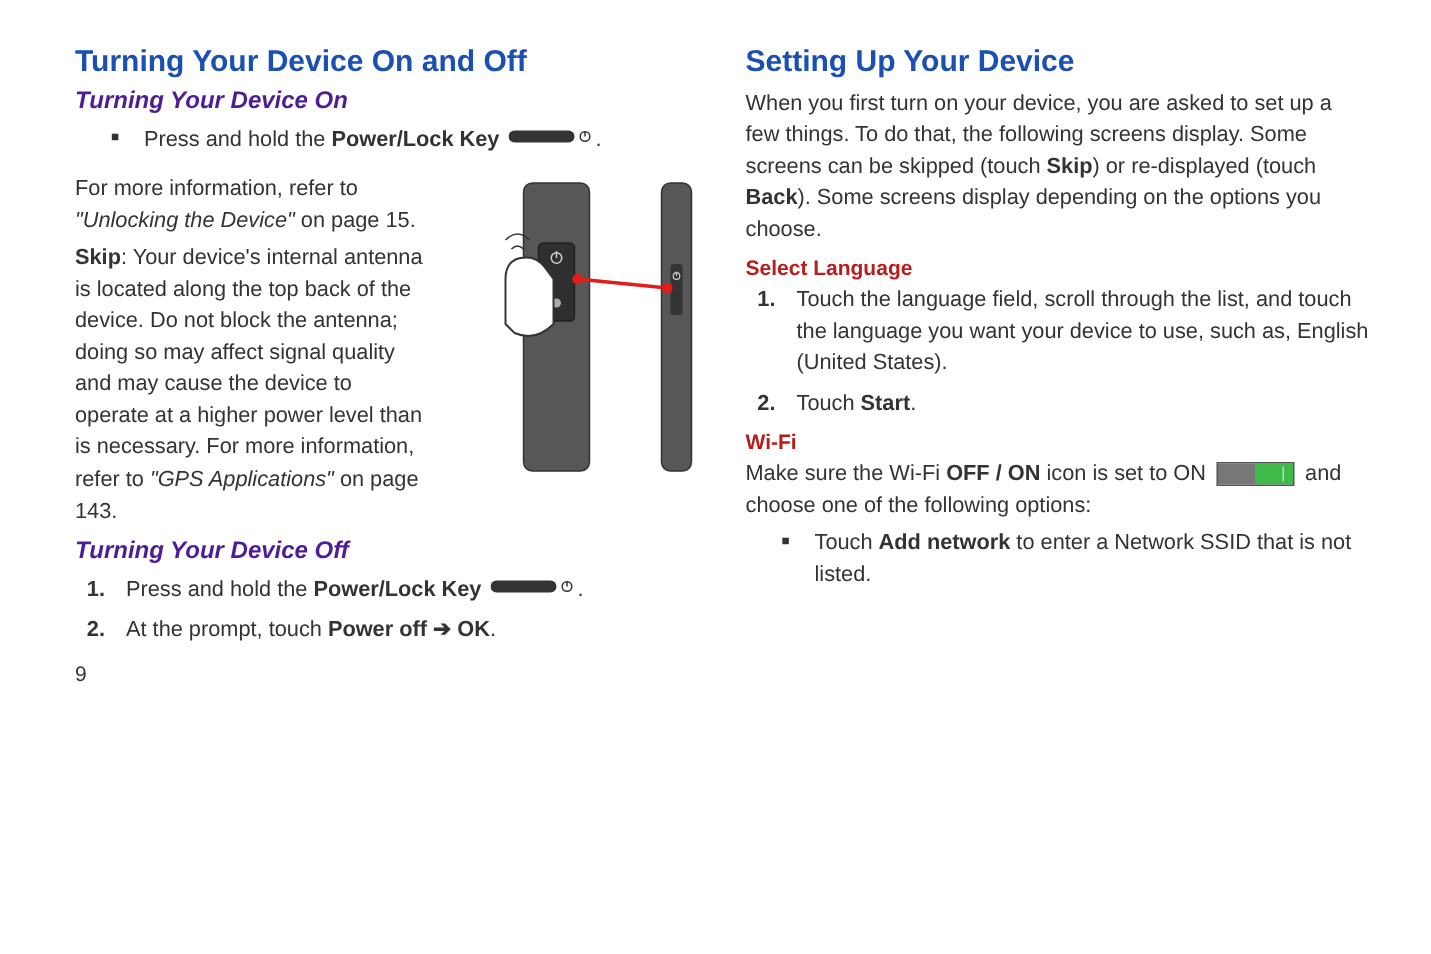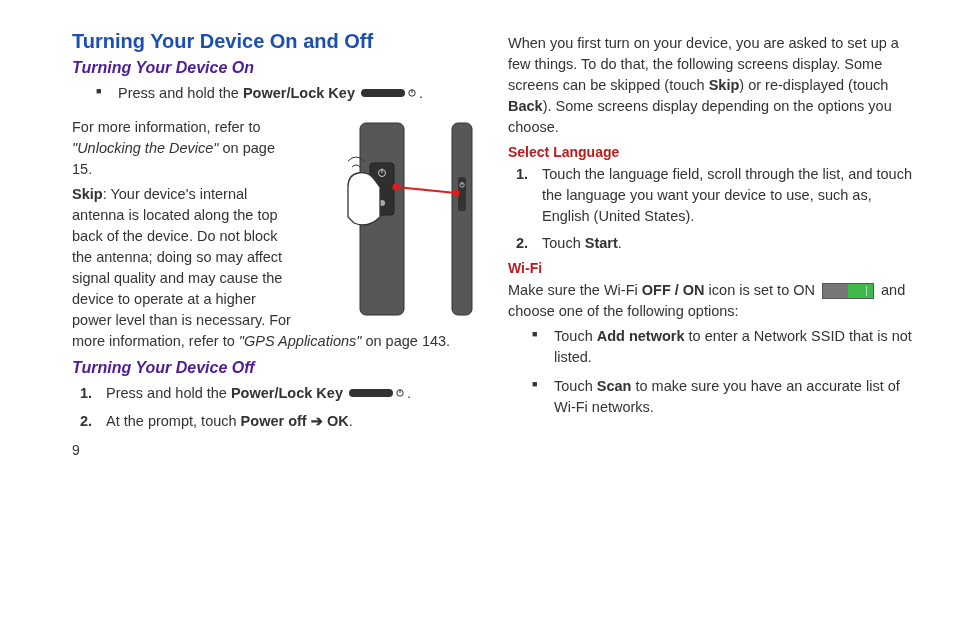--- a/index.html
+++ b/index.html
@@ -7,21 +7,21 @@
     padding: 0;
     font-family: Arial, Helvetica, sans-serif;
     background: #fff;
     width: 954px;
     height: 636px;
     overflow: hidden;
     color: #333;
   }
   .page {
     display: flex;
-    padding: 30px 40px 20px 72px;
+    padding: 30px 40px 20px 50px;
     gap: 30px;
     box-sizing: border-box;
     height: 480px;
   }
   .col {
     flex: 1;
     min-width: 0;
   }
   h1 {
     color: #1a4fb3;
@@ -203,20 +203,21 @@
       </li>
       <li>
         <span>At the prompt, touch </span><span class="b">Power off</span><span class="arrow"> ➔ </span><span class="b">OK</span><span>.</span>
       </li>
     </ol>
 
     <div class="page-num">9</div>
   </div>
 
   <div class="col">
+    <h1>Setting Up Your Device</h1>
 
     <p>
       <span>When you first turn on your device, you are asked to set up a few things. To do that, the following screens display. Some screens can be skipped (touch </span><span class="b">Skip</span><span>) or re-displayed (touch </span><span class="b">Back</span><span>). Some screens display depending on the options you choose.</span>
     </p>
 
     <h3>Select Language</h3>
     <ol class="num">
       <li>Touch the language field, scroll through the list, and touch the language you want your device to use, such as, English (United States).</li>
       <li>
         <span>Touch </span><span class="b">Start</span><span>.</span>
@@ -225,19 +226,16 @@
 
     <h3>Wi-Fi</h3>
     <p>
       <span>Make sure the Wi-Fi </span><span class="b">OFF / ON</span><span> icon is set to ON </span><span class="wifi-switch"></span><span> and choose one of the following options:</span>
     </p>
 
     <ul class="bullet">
       <li>
         <span>Touch </span><span class="b">Add network</span><span> to enter a Network SSID that is not listed.</span>
       </li>
-      <li>
-        <span>Touch </span><span class="b">Scan</span><span> to make sure you have an accurate list of Wi-Fi networks.</span>
-      </li>
     </ul>
   </div>
 
 </div>
 
 </body></html>

